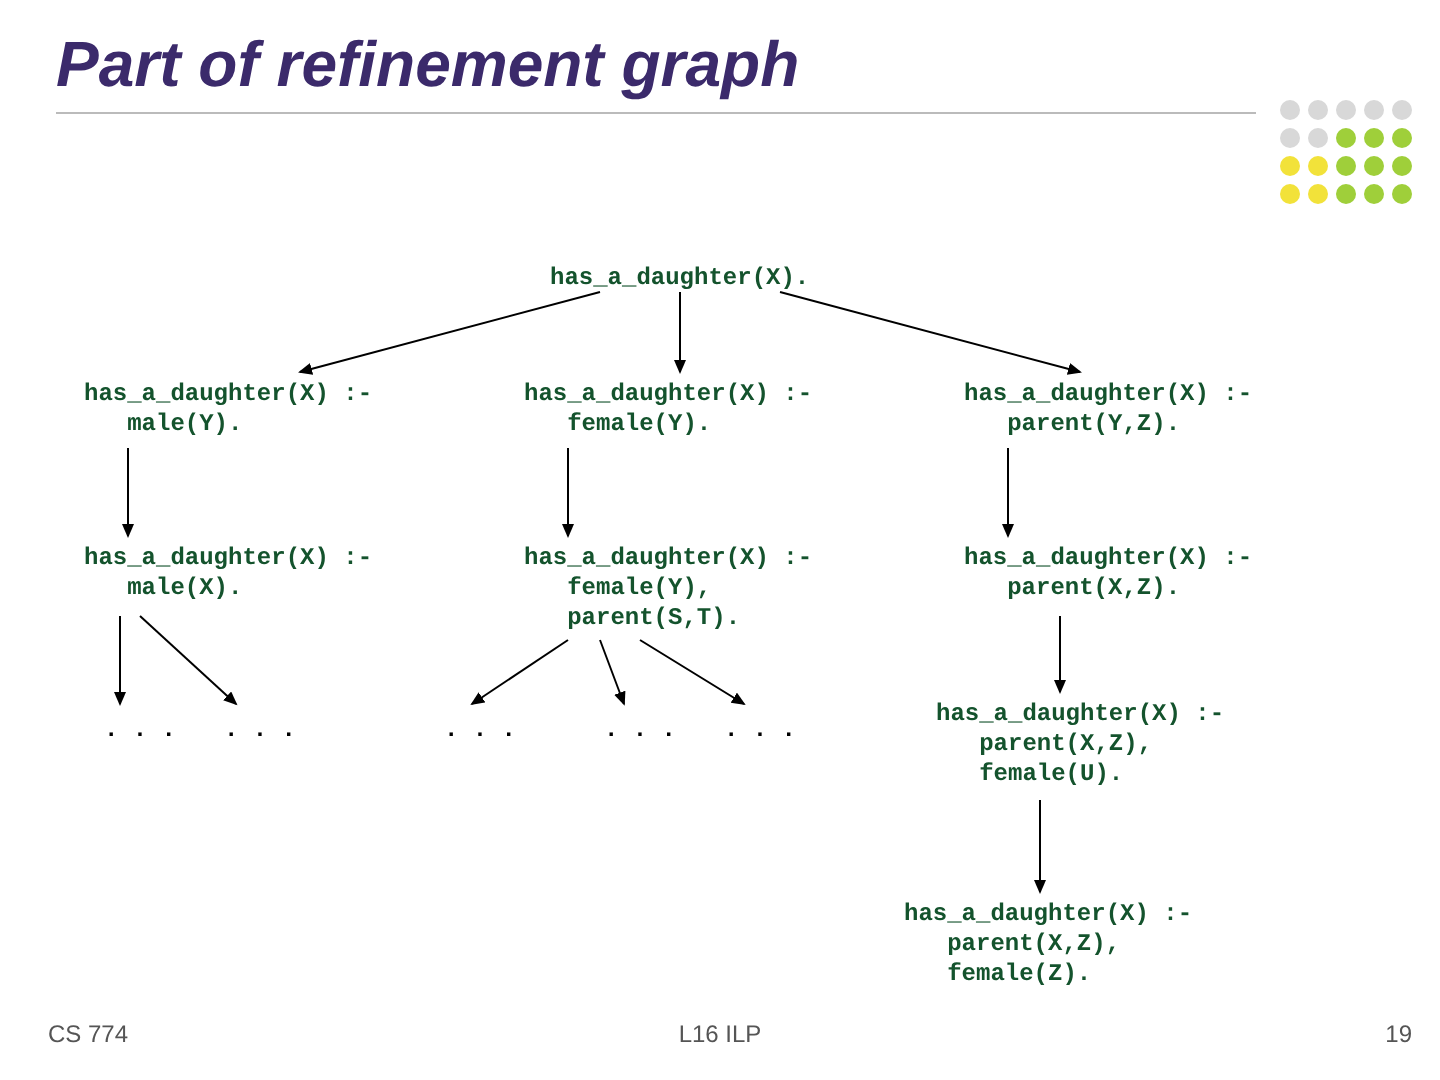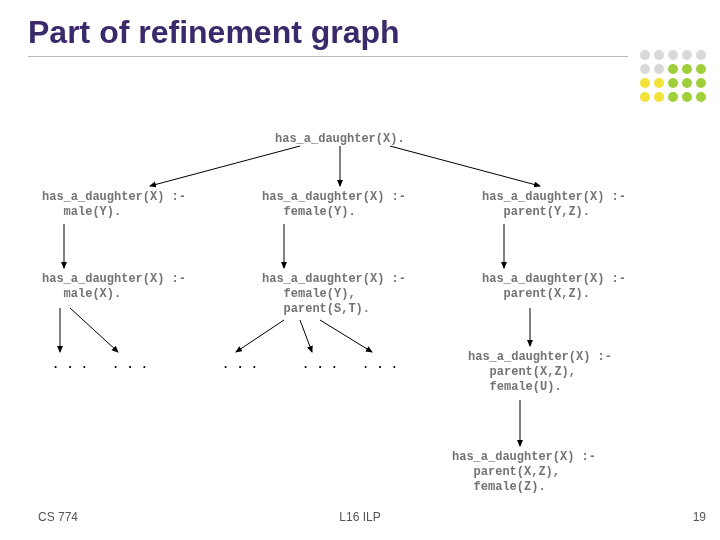--- a/index.html
+++ b/index.html
@@ -1,29 +1,29 @@
 <!DOCTYPE html>
 <html><head>
 <meta charset="utf-8">
 <style>
   html,body{margin:0;padding:0;width:720px;height:540px;background:#fff;
     font-family:Arial,Helvetica,sans-serif;position:relative;overflow:hidden;}
   .title{position:absolute;left:28px;top:14px;font-size:32px;font-weight:bold;
-    color:#3b2a6b;}
+    color:#3b2a6b;font-style:italic;}
   .dotgrid{position:absolute;right:12px;top:50px;display:grid;
     grid-template-columns:repeat(5,12px);grid-template-rows:repeat(4,12px);
     gap:2px;}
   .dot{width:10px;height:10px;border-radius:50%;}
   .node{position:absolute;font-family:"Courier New",monospace;font-weight:bold;
-    font-size:12px;white-space:pre;line-height:1.25;color:#737373;}
+    font-size:12px;white-space:pre;line-height:1.25;color:#14532d;}
   .ell{position:absolute;font-family:"Courier New",monospace;font-weight:bold;
     font-size:12px;color:#000;}
   .footer{position:absolute;bottom:16px;left:0;width:100%;font-size:12px;
     color:#555;}
-  .footL{position:absolute;left:38px;bottom:0;}
+  .footL{position:absolute;left:24px;bottom:0;}
   .footC{position:absolute;left:50%;bottom:0;transform:translateX(-50%);}
   .footR{position:absolute;right:14px;bottom:0;}
   .rule{position:absolute;left:28px;top:56px;width:600px;height:0;
     border-top:1px solid #bbb;}
   svg.arrows{position:absolute;left:0;top:0;width:720px;height:540px;
     pointer-events:none;}
   svg.arrows line{stroke:#000;stroke-width:1;}
 </style>
 </head>
 <body>

